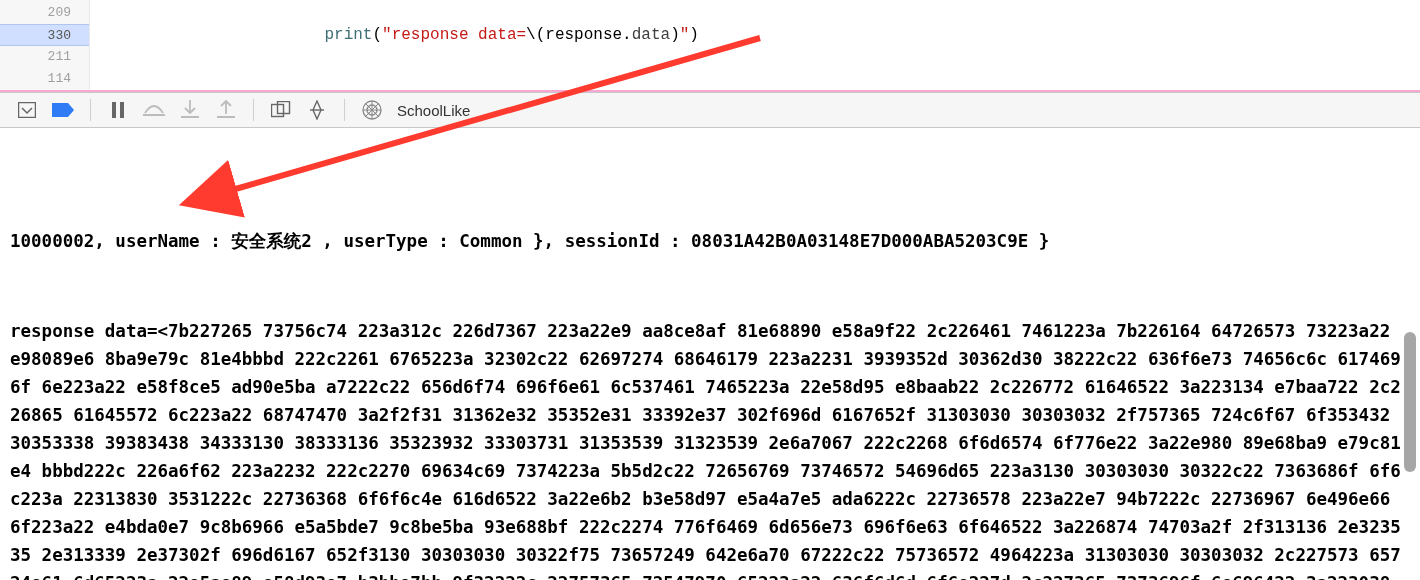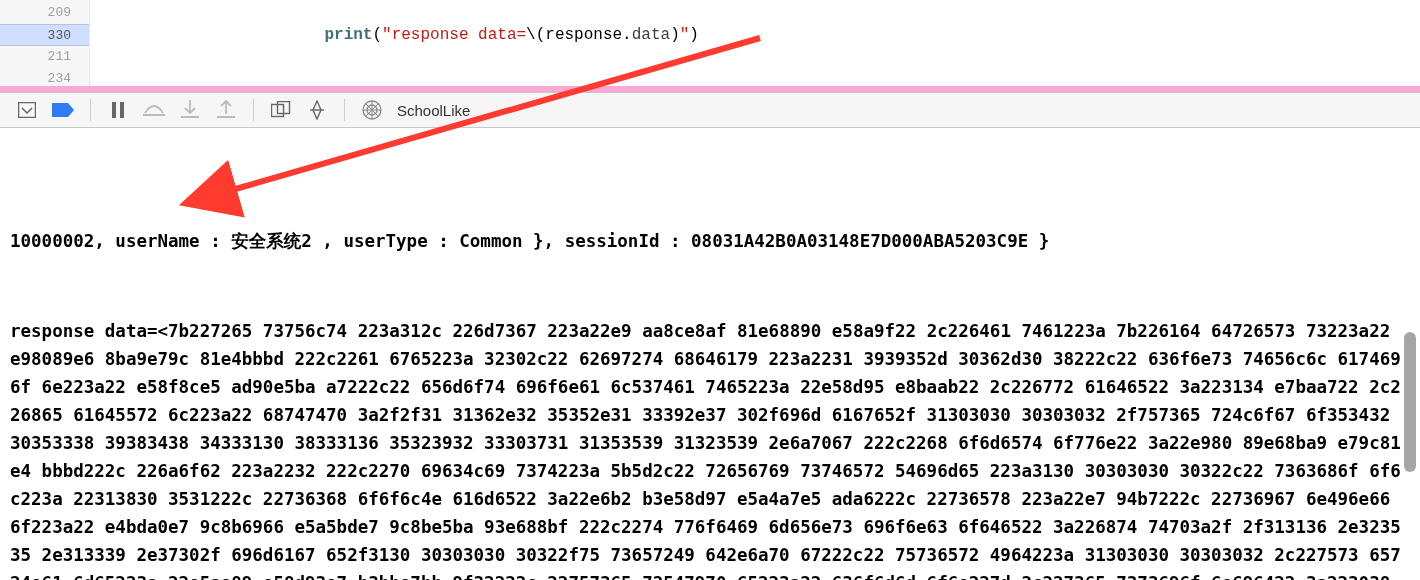--- a/index.html
+++ b/index.html
@@ -8,21 +8,21 @@
       font-size: 14px;
       background: #fff;
       width: 1420px;
       height: 580px;
       overflow: hidden;
       position: relative;
     }
     .editor-area {
       display: flex;
       height: 92px;
-      border-bottom: 6px solid #f9a8d4;
+      border-bottom: 2px solid #f9a8d4;
       background: #fff;
     }
     .gutter {
       width: 90px;
       background: #f7f7f7;
       border-right: 1px solid #e8e8e8;
       text-align: right;
       color: #a0a0a0;
       font-size: 13px;
       padding-top: 2px;
@@ -42,21 +42,21 @@
       flex: 1;
       padding-top: 2px;
       padding-left: 4px;
     }
     .code-line {
       height: 22px;
       line-height: 22px;
       font-size: 16px;
       white-space: pre;
     }
-    .tok-fn { color: #3f6e75; font-weight: bold; }
+    .tok-fn { color: #3f6e75; }
     .tok-str { color: #c41a16; }
     .tok-esc { color: #000; }
     .tok-prop { color: #404040; }
     .tok-punc { color: #000; }
 
     .toolbar {
       height: 36px;
       border-top: 1px solid #c8c8c8;
       border-bottom: 1px solid #c8c8c8;
       background: #f6f6f6;
@@ -132,21 +132,21 @@
     }
   </style>
 </head>
 <body>
 
 <div class="editor-area">
   <div class="gutter">
     <div class="line-num">209</div>
     <div class="line-num highlighted">330</div>
     <div class="line-num">211</div>
-    <div class="line-num">234</div>
+    <div class="line-num">114</div>
   </div>
   <div class="code-area">
     <div class="code-line"></div>
     <div class="code-line"><span>                        </span><span class="tok-fn">print</span><span class="tok-punc">(</span><span class="tok-str">"response data=</span><span class="tok-esc">\(</span><span class="tok-punc">response</span><span class="tok-punc">.</span><span class="tok-prop">data</span><span class="tok-esc">)</span><span class="tok-str">"</span><span class="tok-punc">)</span></div>
     <div class="code-line"></div>
     <div class="code-line"></div>
   </div>
 </div>
 
 <div class="toolbar">

